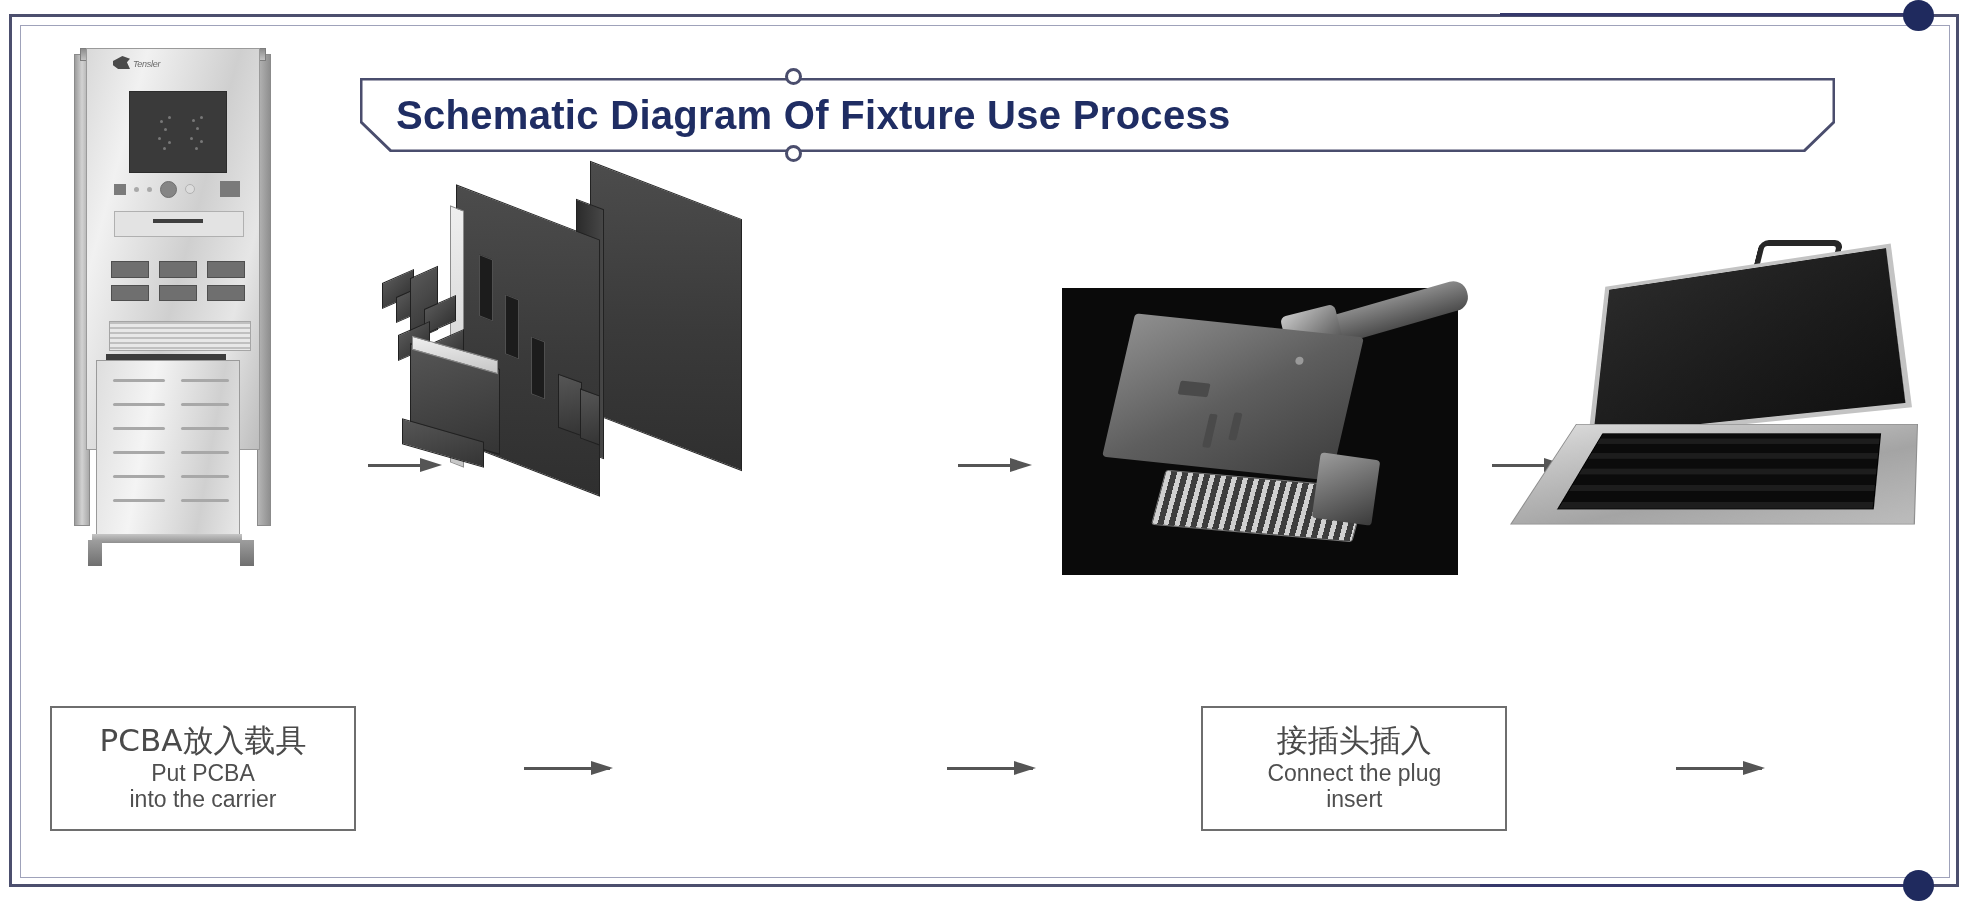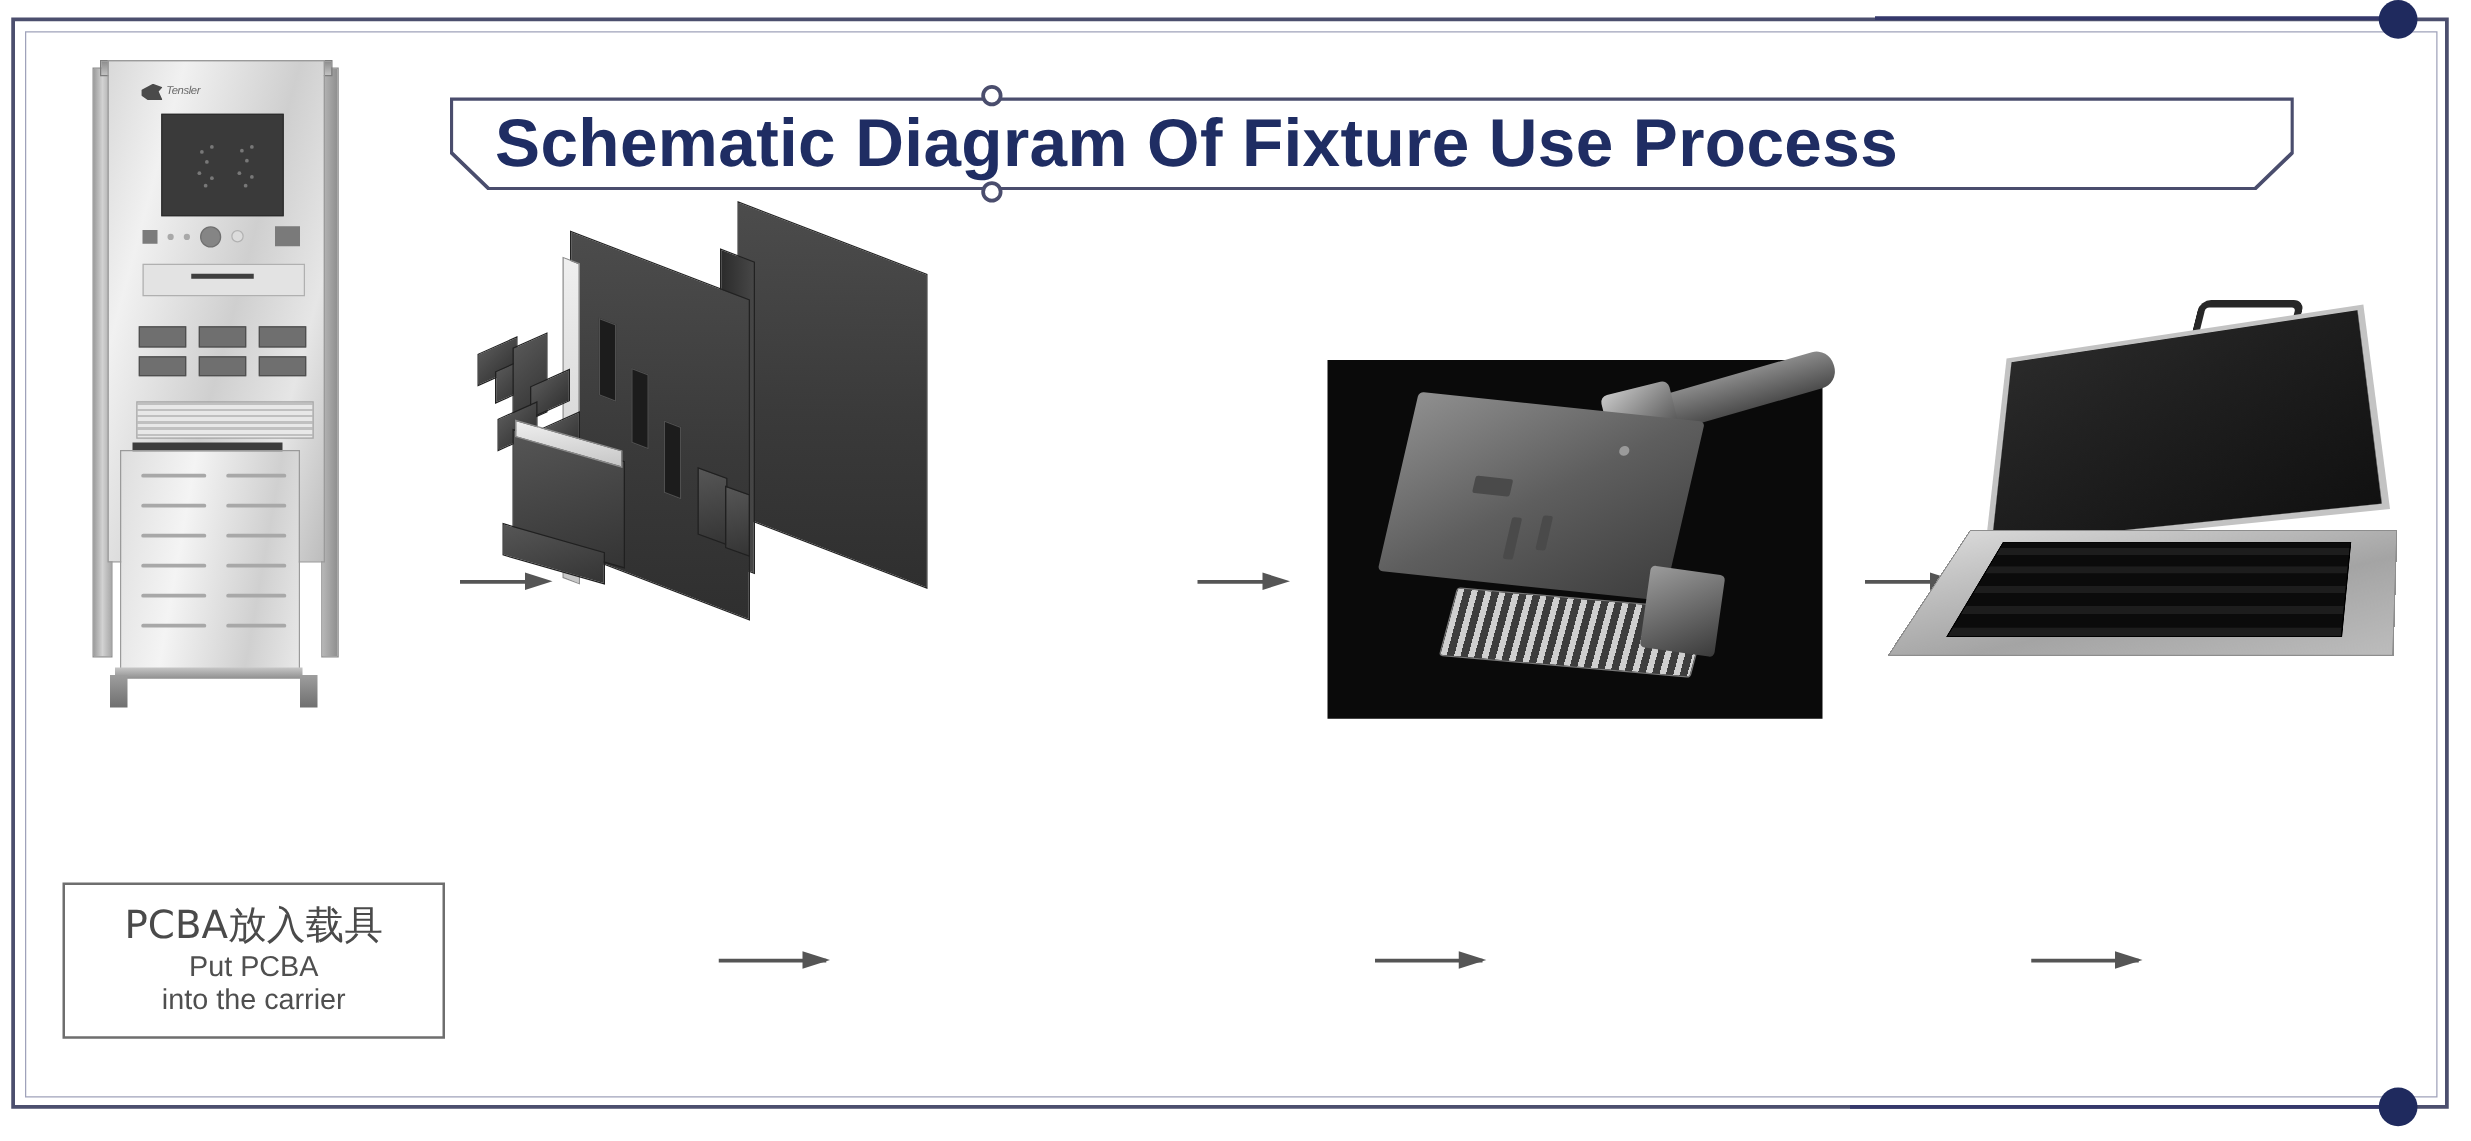--- a/index.html
+++ b/index.html
@@ -94,21 +94,21 @@
     white-space: nowrap;
   }
   .banner-cn {
     font-size: 40px;
     font-weight: bold;
     color: #1f2d63;
     letter-spacing: 1px;
     font-family: "DejaVu Sans", "Liberation Sans", sans-serif;
   }
   .banner-en {
-    font-size: 54px;
+    font-size: 40px;
     font-weight: bold;
     color: #1f2d63;
     margin-left: 18px;
     letter-spacing: 0.3px;
     font-family: "Liberation Sans", sans-serif;
   }
   .banner-knob {
     position: absolute;
     width: 17px;
     height: 17px;
@@ -147,22 +147,22 @@
     position: absolute; left: 185px; top: 6px; width: 12px; height: 470px;
     background: linear-gradient(90deg,#b6b6b6,#8f8f8f);
     border: 1px solid #8b8b8b;
   }
   .rack-top {
     position: absolute; left: 8px; top: 0px; width: 184px; height: 11px;
     background: linear-gradient(180deg,#8d8d8d,#c2c2c2);
     border: 1px solid #7d7d7d;
   }
   .rack-logo {
-    position: absolute; left: 26px; top: 18px; width: 86px; height: 15px;
-    display: flex; align-items: flex-start; gap: 3px;
+    position: absolute; left: 26px; top: 5px; width: 86px; height: 15px;
+    display: flex; align-items: flex-end; gap: 3px;
   }
   .rack-logo-mark {
     width: 17px; height: 13px; background: #4a4a4a;
     clip-path: polygon(0 38%,55% 0,100% 22%,82% 48%,100% 100%,30% 100%,0 72%);
   }
   .rack-logo-txt {
     font-size: 9px; color: #6a6a6a; font-style: italic;
     font-family: "Liberation Sans", sans-serif; letter-spacing: -0.3px;
   }
   .rack-screen {
@@ -543,20 +543,25 @@
       <span class="sa-shaft"></span>
       <span class="sa-head"></span>
     </div>
 
 
     <div class="step-arrow">
       <span class="sa-shaft"></span>
       <span class="sa-head"></span>
     </div>
 
+    <div class="step-box">
+      <span class="step-cn">接插头插入</span>
+      <span class="step-en">Connect the plug</span>
+      <span class="step-en">insert</span>
+    </div>
 
     <div class="step-arrow">
       <span class="sa-shaft"></span>
       <span class="sa-head"></span>
     </div>
 
 
   </div>
 
 </div>

